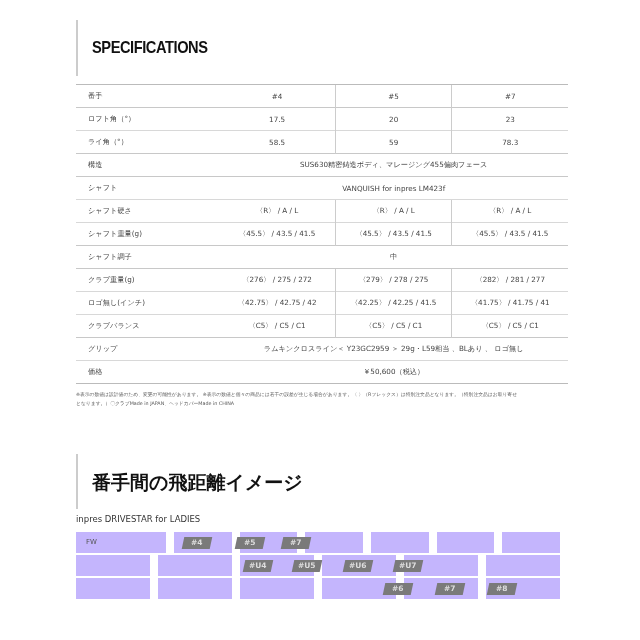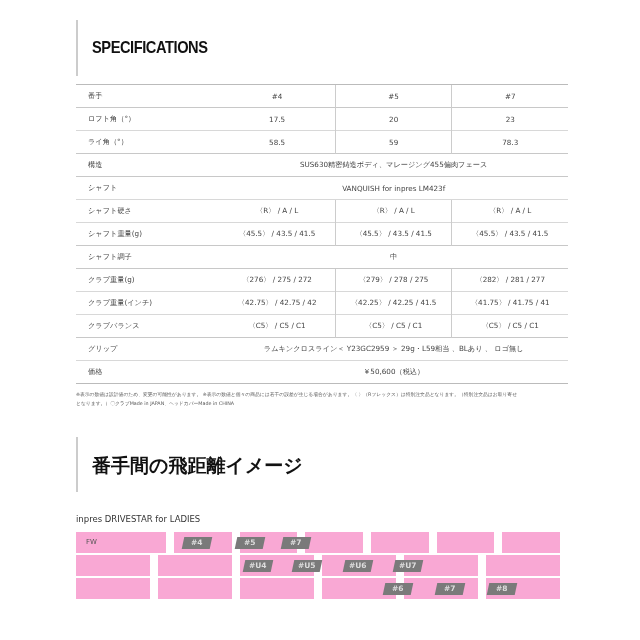--- a/index.html
+++ b/index.html
@@ -1,35 +1,35 @@
 <!DOCTYPE html>
 <html><head>
 <meta charset="utf-8">
 <style>
   html,body{margin:0;padding:0;background:#fff;}
   body{width:640px;height:640px;position:relative;overflow:hidden;font-family:"DejaVu Sans","Liberation Sans",sans-serif;color:#333;}
   .sec-head{position:absolute;left:76px;border-left:2px solid #ccc;}
   .spec-head{top:20px;height:56px;}
   .spec-title{position:absolute;left:14px;top:18px;font-family:"Liberation Sans",sans-serif;font-weight:bold;font-size:17px;letter-spacing:-0.5px;color:#111;white-space:nowrap;transform:scaleX(0.86);transform-origin:left center;}
-  .dist-head{top:437px;height:55px;}
+  .dist-head{top:454px;height:55px;}
   .dist-title{position:absolute;left:14px;top:16px;font-weight:bold;font-size:19px;color:#111;white-space:nowrap;}
   table.spec{position:absolute;left:76px;top:84px;width:492px;border-collapse:collapse;font-size:7.2px;color:#444;}
   table.spec td{height:22px;border-top:1px solid #d8d8d8;padding:0;text-align:center;}
   table.spec tr:first-child td{border-top:1.5px solid #bbb;}
   table.spec tr:last-child td{border-bottom:1.5px solid #bbb;}
   table.spec tr{}
   table.spec td.lbl{width:144px;text-align:left;padding-left:12px;box-sizing:border-box;margin-top:20px;}
   table.spec td.v{width:116px;}
   table.spec td.v + td.v{border-left:1px solid #ccc;}
   table.spec tr.row-sep td{border-top:1.5px solid #c8c8c8;}
   .note{position:absolute;left:76px;top:390px;width:500px;font-size:4.8px;color:#555;line-height:9px;}
   .model{position:absolute;left:76px;top:514px;font-size:8.5px;color:#333;}
   .grid{position:absolute;left:76px;top:532px;width:492px;}
   .grow{position:relative;height:21px;margin-bottom:2px;display:flex;}
-  .gcell{height:21px;background:#f9a8d4;margin-right:8px;flex:1;}
+  .gcell{height:21px;background:#c4b5fd;margin-right:8px;flex:1;}
   .gcell.lbl{flex:0 0 90px;font-size:7px;color:#555;line-height:21px;padding-left:10px;box-sizing:border-box;}
   .gcell:last-child{margin-right:0;}
   .chip{position:absolute;top:5px;width:28px;height:12px;background:#7a7a7a;color:#ddd;font-size:7.5px;font-weight:bold;line-height:12px;text-align:center;transform:skewX(-12deg);}
   .chip span{display:inline-block;transform:skewX(12deg);}
 </style>
 </head>
 <body>
 
 <div class="sec-head spec-head">
   <div class="spec-title">SPECIFICATIONS</div>
@@ -79,21 +79,21 @@
     <td class="lbl">シャフト調子</td>
     <td colspan="3">中</td>
   </tr>
   <tr class="row-sep">
     <td class="lbl">クラブ重量(g)</td>
     <td class="v">〈276〉 / 275 / 272</td>
     <td class="v">〈279〉 / 278 / 275</td>
     <td class="v">〈282〉 / 281 / 277</td>
   </tr>
   <tr>
-    <td class="lbl">クラブ重量(インチ)</td>
+    <td class="lbl">ロゴ無し(インチ)</td>
     <td class="v">〈42.75〉 / 42.75 / 42</td>
     <td class="v">〈42.25〉 / 42.25 / 41.5</td>
     <td class="v">〈41.75〉 / 41.75 / 41</td>
   </tr>
   <tr>
     <td class="lbl">クラブバランス</td>
     <td class="v">〈C5〉 / C5 / C1</td>
     <td class="v">〈C5〉 / C5 / C1</td>
     <td class="v">〈C5〉 / C5 / C1</td>
   </tr>

